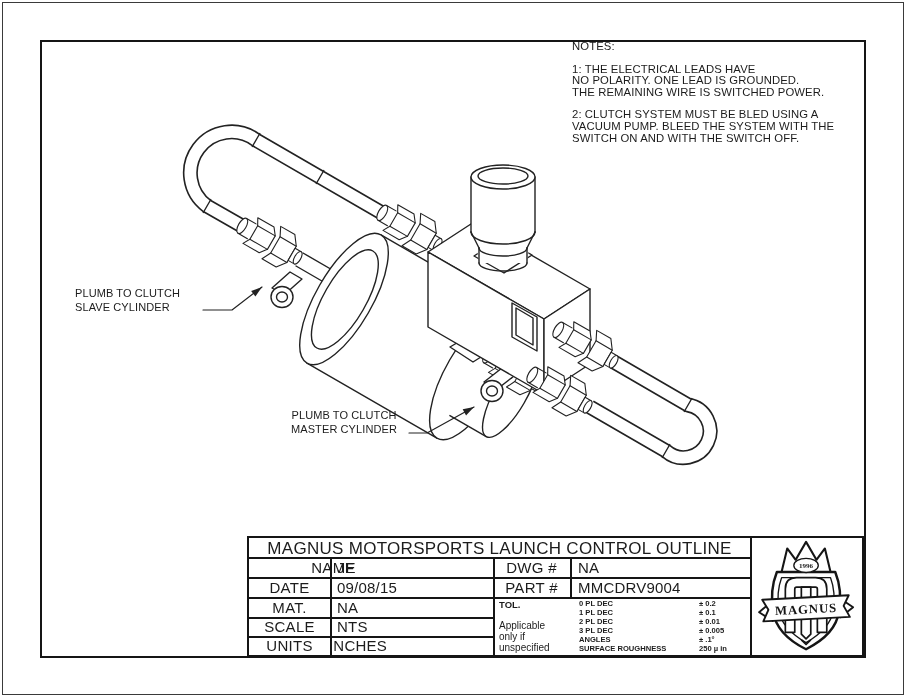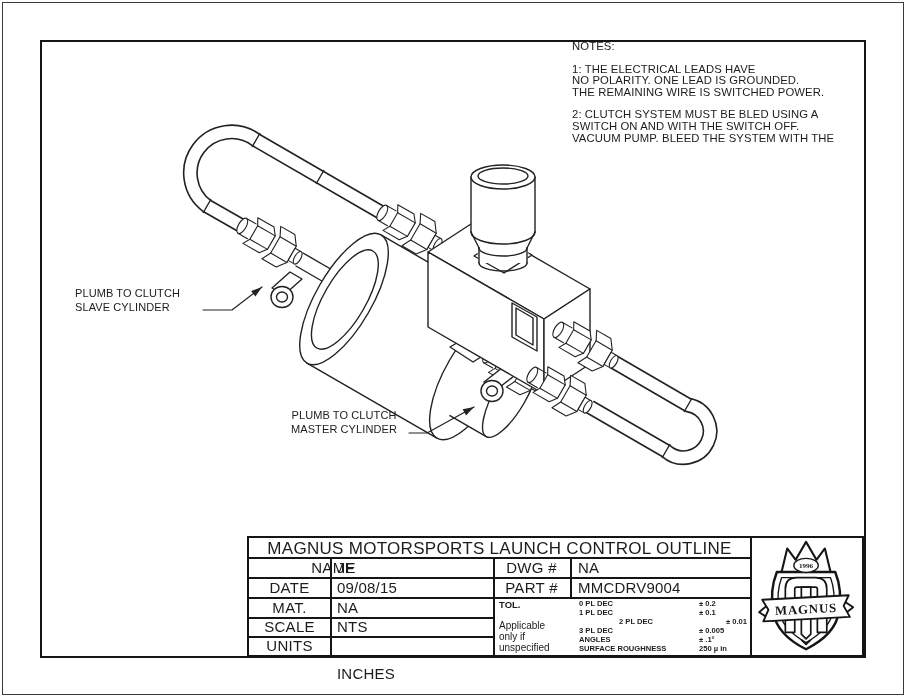--- a/index.html
+++ b/index.html
@@ -145,22 +145,22 @@
   </svg>
 
   <div id="notes" class="abs">
     <div>NOTES:</div>
     <div class="gap"></div>
     <div>1: THE ELECTRICAL LEADS HAVE</div>
     <div>NO POLARITY. ONE LEAD IS GROUNDED.</div>
     <div>THE REMAINING WIRE IS SWITCHED POWER.</div>
     <div class="gap"></div>
     <div>2: CLUTCH SYSTEM MUST BE BLED USING A</div>
+    <div>VACUUM PUMP. BLEED THE SYSTEM WITH THE</div>
     <div>SWITCH ON AND WITH THE SWITCH OFF.</div>
-    <div>VACUUM PUMP. BLEED THE SYSTEM WITH THE</div>
   </div>
 
   <div id="callout-slave" class="abs callout">
     <div>PLUMB TO CLUTCH</div>
     <div>SLAVE CYLINDER</div>
   </div>
   <div id="callout-master" class="abs callout">
     <div>PLUMB TO CLUTCH</div>
     <div>MASTER CYLINDER</div>
   </div>
@@ -187,38 +187,38 @@
     <div class="cellt tb-label" style="left:0;top:41px;width:81px;text-align:center;">DATE</div>
     <div class="cellt tb-big" style="left:88px;top:41px;">09/08/15</div>
     <div class="cellt tb-label" style="left:244px;top:41px;width:77px;text-align:center;">PART #</div>
     <div class="cellt tb-big" style="left:329px;top:41px;">MMCDRV9004</div>
 
     <div class="cellt tb-label" style="left:0;top:60.5px;width:81px;text-align:center;">MAT.</div>
     <div class="cellt tb-big" style="left:88px;top:60.5px;">NA</div>
     <div class="cellt tb-label" style="left:0;top:80px;width:81px;text-align:center;">SCALE</div>
     <div class="cellt tb-big" style="left:88px;top:80px;">NTS</div>
     <div class="cellt tb-label" style="left:0;top:99px;width:81px;text-align:center;">UNITS</div>
-    <div class="cellt tb-big" style="left:88px;top:99px;margin-top:28px;">INCHES</div>
+    <div class="cellt tb-big" style="left:80px;top:99px;">INCHES</div>
 
     <div class="cellt" style="left:250px;top:61px;font-size:9.5px;font-weight:bold;">TOL.</div>
     <div id="tol-note" class="cellt" style="left:250px;top:82px;">
       <div>Applicable</div>
       <div>only if</div>
       <div>unspecified</div>
     </div>
     <div class="cellt" style="left:330px;top:61px;width:168px;">
       <div class="tol-small" style="display:flex;">
           <span style="width:120px;">0 PL DEC</span>
           <span class="tol-val">± 0.2</span>
         </div>
       <div class="tol-small" style="display:flex;">
           <span style="width:120px;">1 PL DEC</span>
           <span class="tol-val">± 0.1</span>
         </div>
-      <div class="tol-small" style="display:flex;margin-left:40px;">
+      <div class="tol-small" style="display:flex;">
           <span style="width:120px;">2 PL DEC</span>
           <span class="tol-val">± 0.01</span>
         </div>
       <div class="tol-small" style="display:flex;">
           <span style="width:120px;">3 PL DEC</span>
           <span class="tol-val">± 0.005</span>
         </div>
       <div class="tol-small" style="display:flex;">
           <span style="width:120px;">ANGLES</span>
           <span class="tol-val">± .1°</span>

